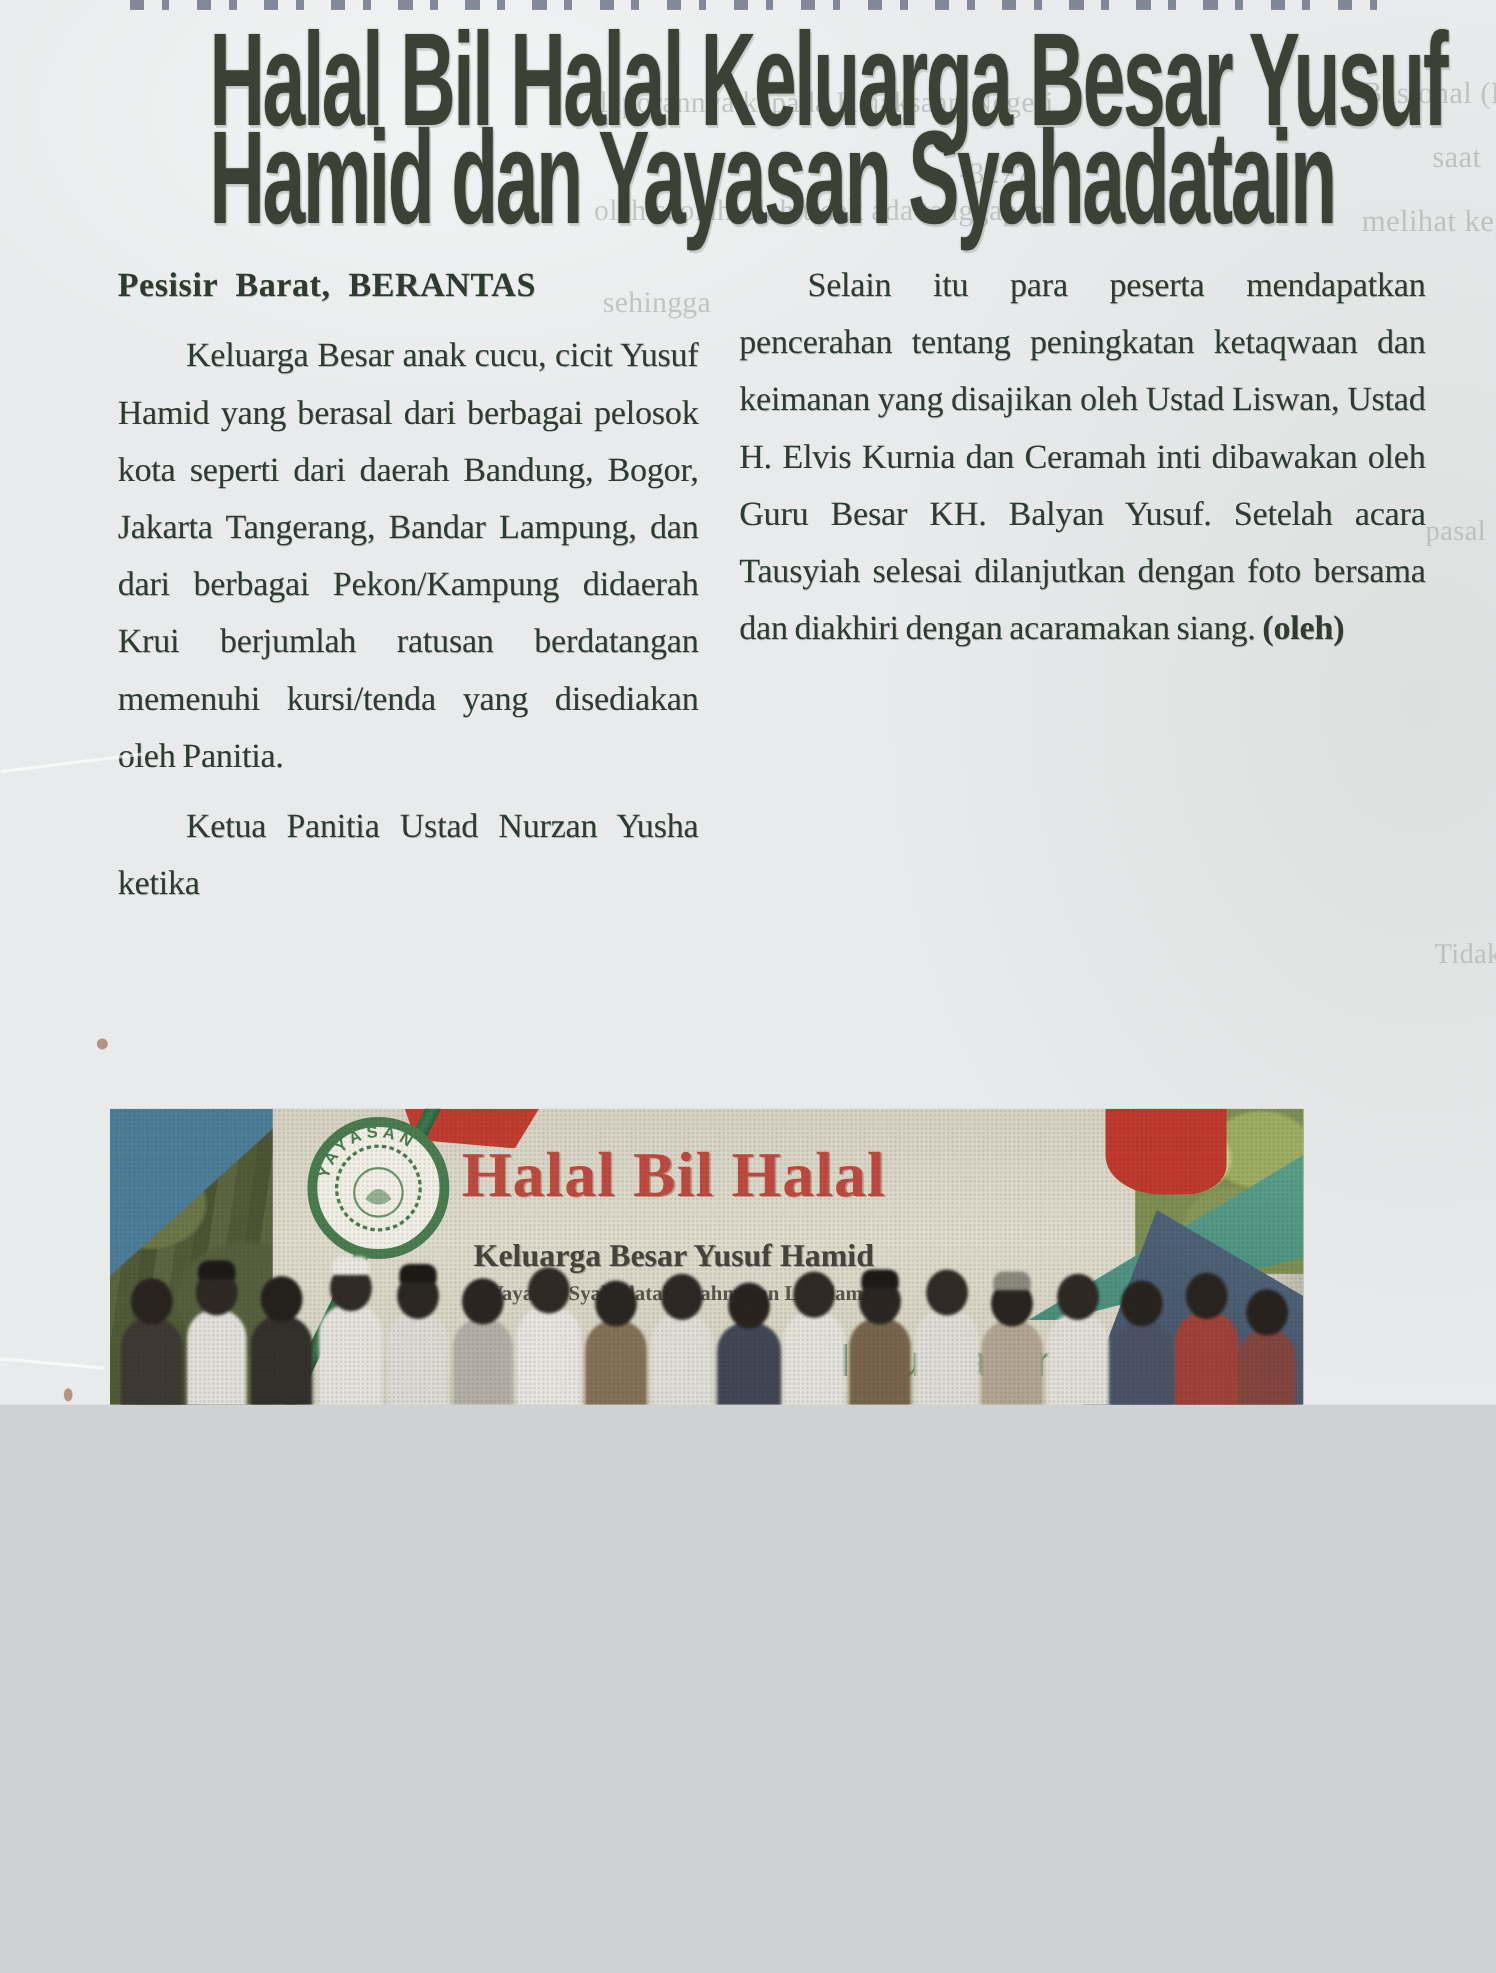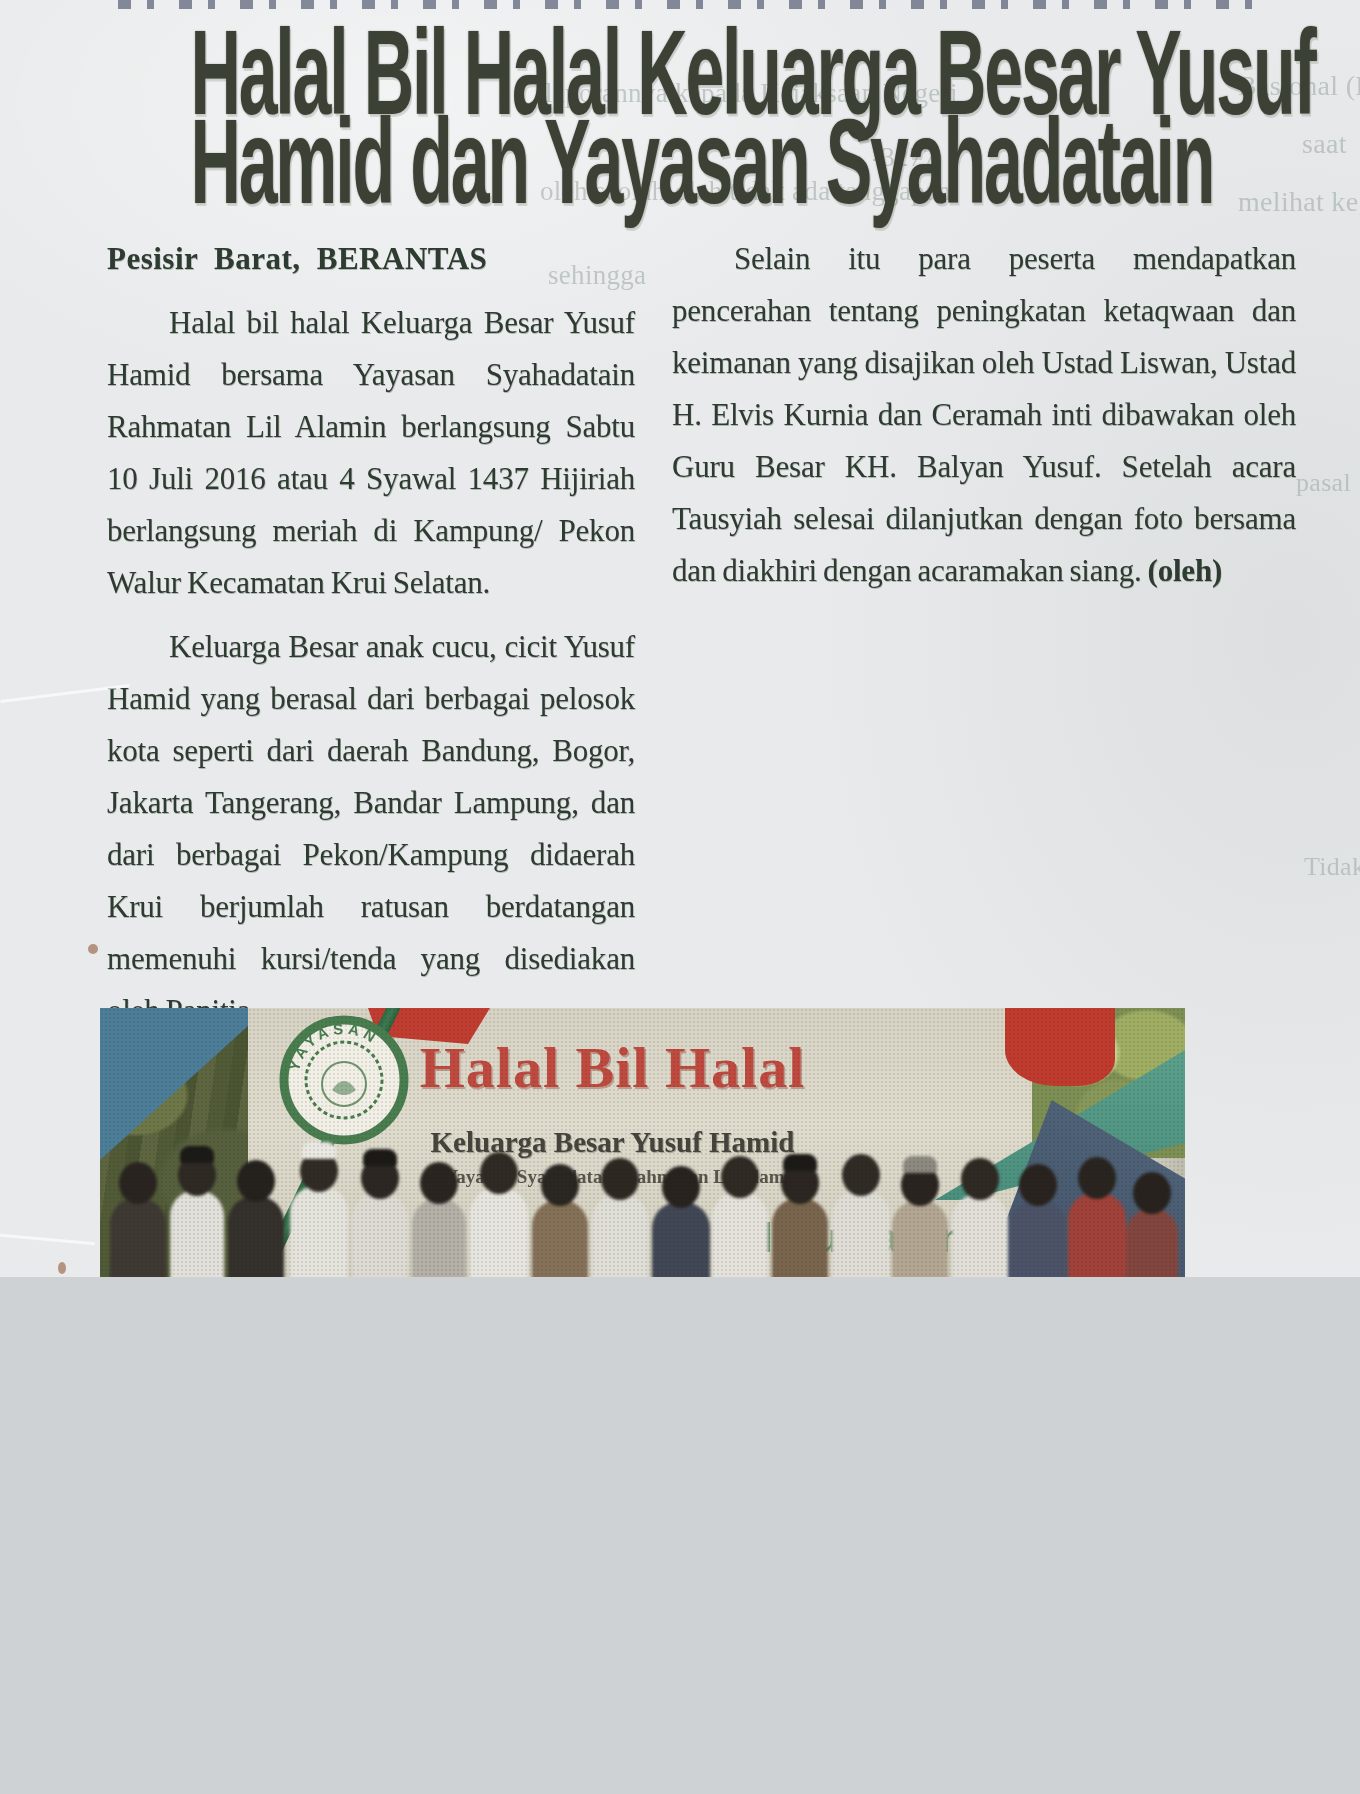--- a/index.html
+++ b/index.html
@@ -137,21 +137,20 @@
   <div class="ghost" style="left:1304px;top:852px;font-size:26px;">Tidak</div>
   <div class="ghost" style="left:640px;top:1748px;font-size:26px;opacity:.4;">dengan baik. (red.1)</div>
 
   <div class="headline">
     <div class="hl-line">Halal Bil Halal Keluarga Besar Yusuf</div>
     <div class="hl-line">Hamid dan Yayasan Syahadatain</div>
   </div>
 
   <div class="col col-left">
     <p class="dateline">Pesisir Barat, BERANTAS</p>
-    <p>Halal bil halal Keluarga Besar Yusuf Hamid bersama Yayasan Syahadatain Rahmatan Lil Alamin berlangsung Sabtu 10 Juli 2016 atau 4 Syawal 1437 Hijiriah berlangsung meriah di Kampung/ Pekon Walur Kecamatan Krui Selatan.</p>
     <p>Keluarga Besar anak cucu, cicit Yusuf Hamid yang berasal dari berbagai pelosok kota seperti dari daerah Bandung, Bogor, Jakarta Tangerang, Bandar Lampung, dan dari berbagai Pekon/Kampung didaerah Krui berjumlah ratusan berdatangan memenuhi kursi/tenda yang disediakan oleh Panitia.</p>
     <p>Ketua Panitia Ustad Nurzan Yusha ketika</p>
   </div>
 
   <div class="col col-right">
     <p><span>Selain itu para peserta mendapatkan pencerahan tentang peningkatan ketaqwaan dan keimanan yang disajikan oleh Ustad Liswan, Ustad H. Elvis Kurnia dan Ceramah inti dibawakan oleh Guru Besar KH. Balyan Yusuf. Setelah acara Tausyiah selesai dilanjutkan dengan foto bersama dan diakhiri dengan acaramakan siang. </span><b class="byline">(oleh)</b></p>
   </div>
 
   <div class="photo">
     <div class="foliage-left"></div>

